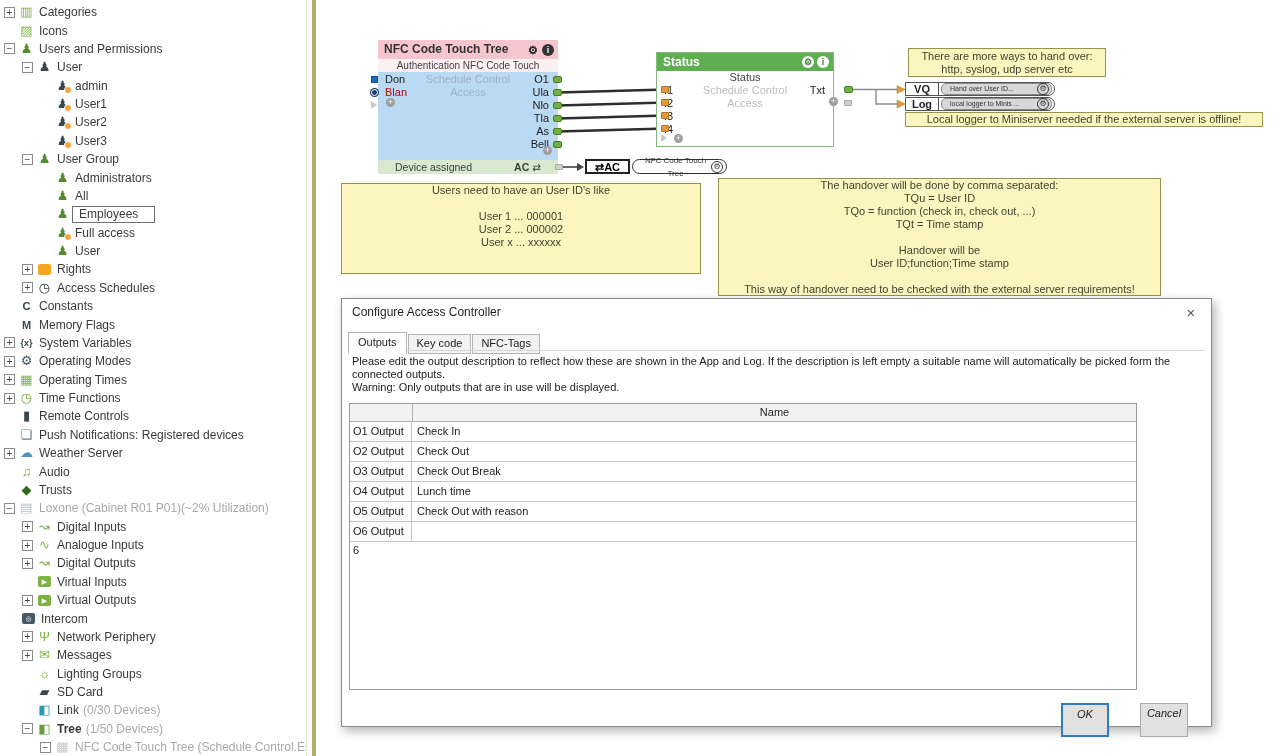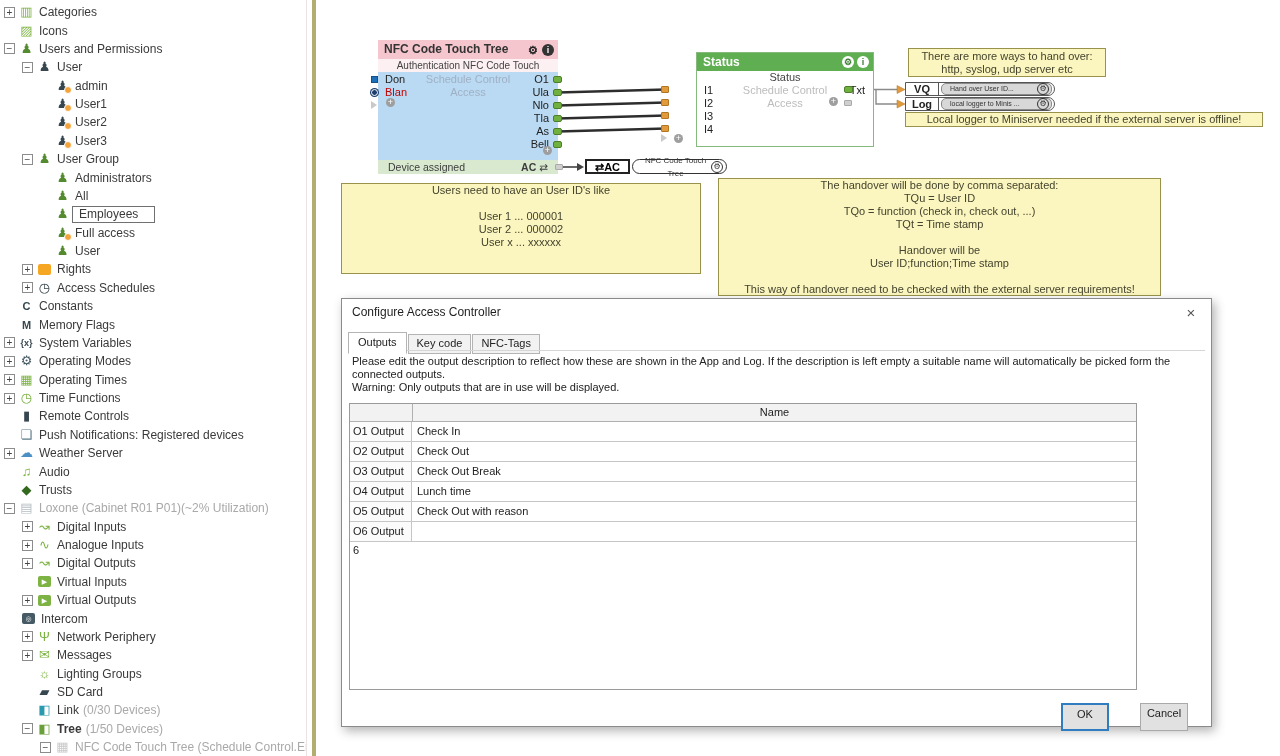--- a/index.html
+++ b/index.html
@@ -33,25 +33,25 @@
   .nfc-header .hspace{flex:1;}
   .nfc-sub{height:13px;line-height:13px;background:#fdf0f2;color:#444;font-size:10px;text-align:center;}
   .nfc-body{height:88px;background:#badaf3;position:relative;}
   .col-in{position:absolute;left:7px;top:1px;}
   .col-in div{height:13px;line-height:13px;color:#222;}
   .col-in .red{color:#c40000;}
   .col-center{position:absolute;left:0;right:0;top:1px;text-align:center;color:#9fb0c4;}
   .col-center div{height:13px;line-height:13px;}
   .col-out{position:absolute;right:9px;top:1px;text-align:right;color:#222;}
   .col-out div{height:13px;line-height:13px;}
-  .nfc-footer{height:14px;line-height:14px;background:#d9e9cf;color:#3d3d3d;font-size:10.5px;display:flex;justify-content:space-between;padding:0 10px;}
+  .nfc-footer{height:14px;line-height:14px;background:#d9e9cf;color:#3d3d3d;font-size:10.5px;display:flex;justify-content:space-between;padding:0 17px;}
   .nfc-footer b{font-weight:bold;}
 
   
-  .status{left:696px;top:52px;width:178px;z-index:2;font-size:11px;border:1px solid #86b97e;background:#fff;}
+  .status{left:656px;top:52px;width:178px;z-index:2;font-size:11px;border:1px solid #86b97e;background:#fff;}
   .st-header{height:18px;line-height:18px;background:#5fae52;color:#fff;font-weight:bold;font-size:12px;padding:0 4px 0 6px;display:flex;align-items:center;}
   .st-header .hspace{flex:1;}
   .st-body{height:75px;position:relative;}
   .st-title{height:13px;line-height:13px;text-align:center;color:#444;}
   .st-in{position:absolute;left:7px;top:13px;color:#222;}
   .st-in div{height:13px;line-height:13px;}
   .st-center{position:absolute;left:0;right:0;top:13px;text-align:center;color:#bcbcbc;}
   .st-center div{height:13px;line-height:13px;}
   .st-out{position:absolute;right:8px;top:13px;color:#222;text-align:right;}
   .st-out div{height:13px;line-height:13px;}
@@ -95,21 +95,21 @@
   .tab.active{background:#fff;border-bottom-color:#fff;padding:3px 9px 4px;position:relative;z-index:2;}
   .tabline{position:absolute;left:6px;top:51px;right:6px;border-top:1px solid #d6d6d6;}
   .dlg-desc{position:absolute;left:10px;top:56px;right:12px;font-size:11px;color:#222;line-height:13px;}
   .tbl{position:absolute;left:7px;top:104px;width:786px;height:285px;border:1px solid #9a9a9a;background:#fff;font-size:11px;color:#222;}
   .tbl-header{display:flex;height:17px;background:#f2f2f2;border-bottom:1px solid #b0b0b0;}
   .th-port{width:62px;border-right:1px solid #b0b0b0;}
   .th-name{flex:1;text-align:center;line-height:17px;}
   .tbl-row{display:flex;height:19px;border-bottom:1px solid #c6c6c6;}
   .td-port{width:62px;border-right:1px solid #c6c6c6;padding:0 3px;line-height:19px;background:#fbfbfb;box-sizing:border-box;}
   .td-name{flex:1;padding:0 5px;line-height:19px;}
-  .btn{position:absolute;top:404px;height:28px;background:#e1e1e1;font-size:11px;text-align:center;line-height:18px;color:#222;box-sizing:border-box;cursor:pointer;}
+  .btn{position:absolute;top:404px;height:34px;background:#e1e1e1;font-size:11px;text-align:center;line-height:18px;color:#222;box-sizing:border-box;cursor:pointer;font-style:italic;}
   .btn.ok{left:719px;width:48px;border:2px solid #2f7cc0;}
   .btn.cancel{left:798px;width:48px;border:1px solid #a9a9a9;}
 </style>
 </head>
 <body>
 
 <div id="app">
 
   <div class="sidebar">
     <div class="tree">

